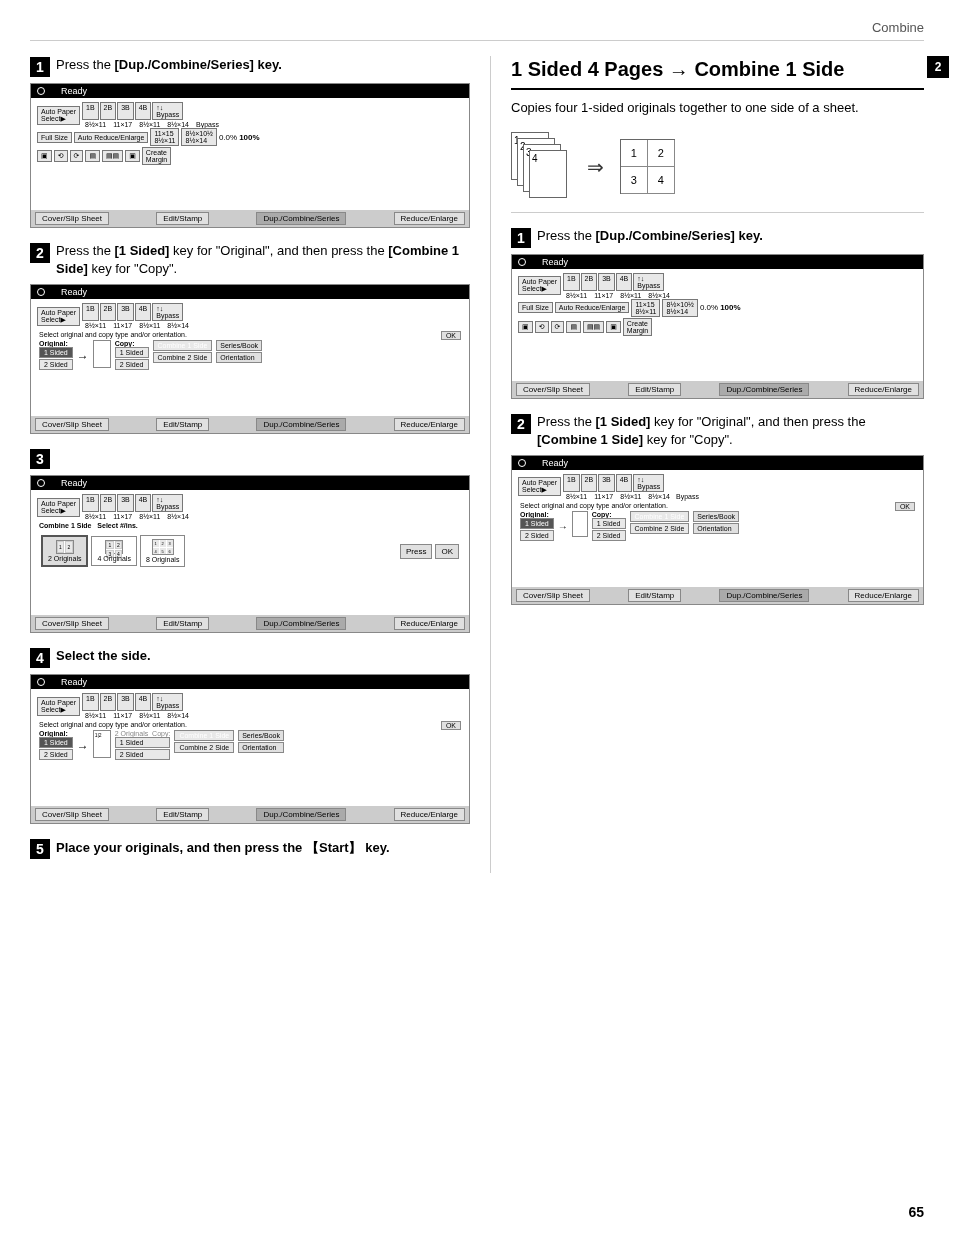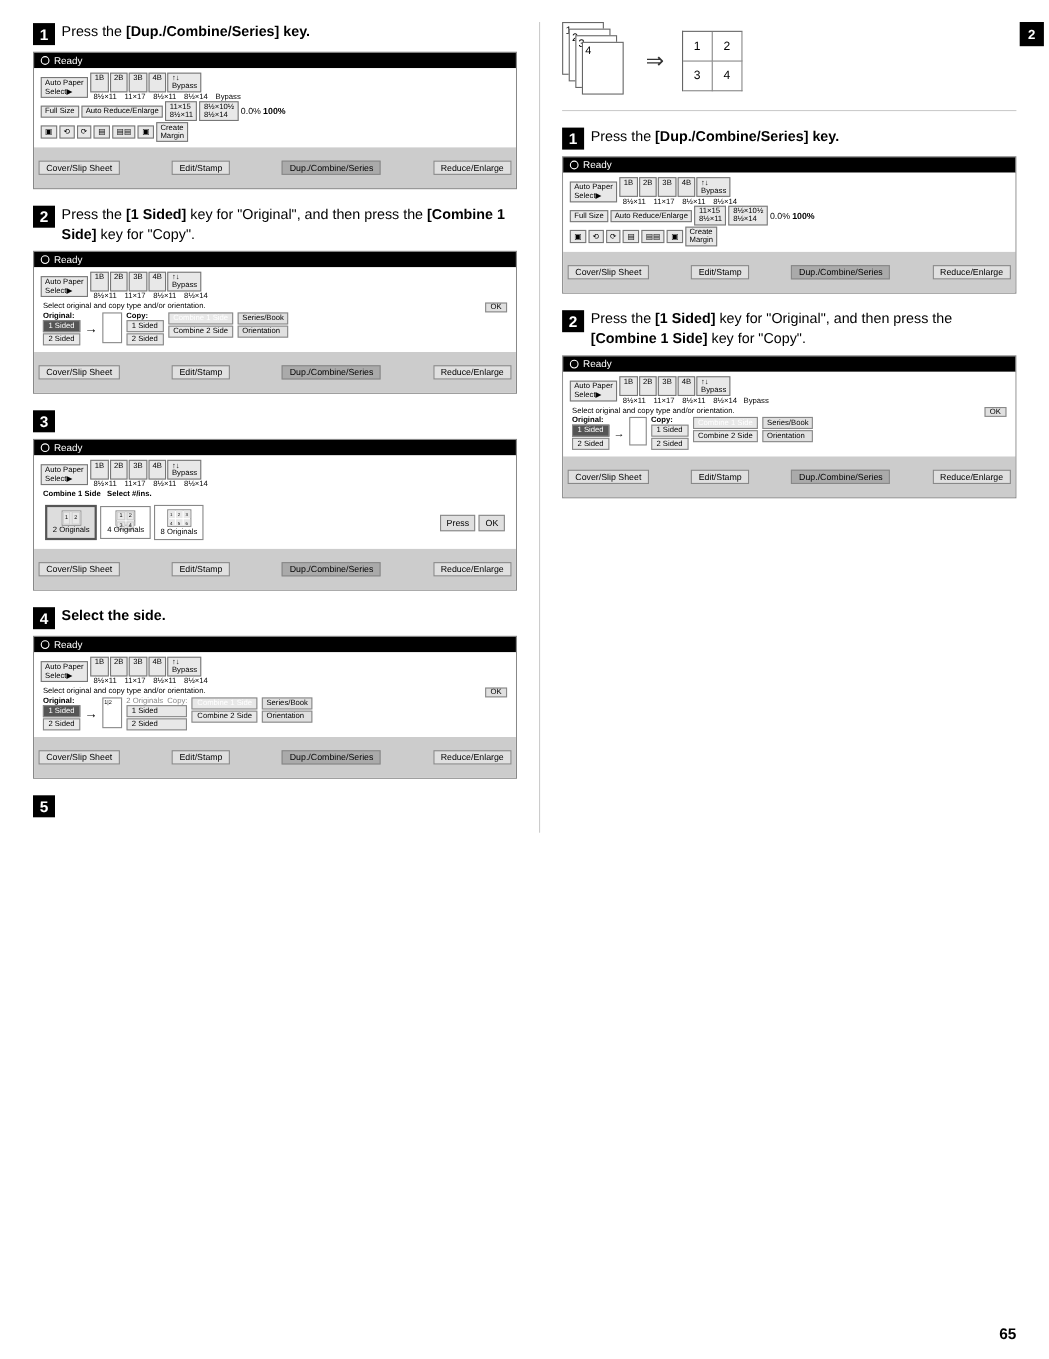--- a/index.html
+++ b/index.html
@@ -94,41 +94,42 @@
       font-size: 9px;
     }
 
     .screen-title-bar {
       background: #000;
       color: #fff;
       padding: 2px 6px;
       font-size: 9px;
       display: flex;
       align-items: center;
-      gap: 4px;
+      gap: 16px;
     }
 
     .screen-title-bar .ready-circle {
       width: 8px;
       height: 8px;
       border-radius: 50%;
       border: 1px solid #fff;
       display: inline-block;
     }
 
     .screen-content {
       padding: 4px 6px;
       background: #fff;
     }
 
     .screen-footer {
       display: flex;
       justify-content: space-between;
       background: #ccc;
-      padding: 12px 4px;
+      padding: 2px 4px;
+      margin-top: 40px;
     }
 
     .screen-footer-btn {
       font-size: 8px;
       border: 1px solid #888;
       background: #e0e0e0;
       padding: 1px 6px;
       cursor: pointer;
     }
 
@@ -276,20 +277,23 @@
     .step5-text {
       font-size: 13px;
       line-height: 1.5;
     }
   </style>
 </head>
 <body>
 
 <div class="page-container">
 
+  <div class="page-header">
+    <span class="page-header-title">Combine</span>
+  </div>
 
   <div class="two-col">
 
     <div class="left-col">
 
       <div class="step-block">
         <div class="step-header">
           <div class="step-number">1</div>
           <div class="step-text">
             Press the <strong>[Dup./Combine/Series] key.</strong>
@@ -554,32 +558,37 @@
             <span class="screen-footer-btn">Edit/Stamp</span>
             <span class="screen-footer-btn" style="background:#aaa;">Dup./Combine/Series</span>
             <span class="screen-footer-btn">Reduce/Enlarge</span>
           </div>
         </div>
       </div>
 
       <div class="step-block">
         <div class="step-header">
           <div class="step-number">5</div>
+          <div class="step-text step5-text">
+            <strong>Place your originals, and then press the 【Start】 key.</strong>
+          </div>
         </div>
       </div>
 
     </div>
 
     <div class="right-col">
 
       <div style="position:relative;">
         <div class="chapter-marker">2</div>
       </div>
 
-
+      <h1 class="section-title">1 Sided 4 Pages → Combine 1 Side</h1>
+
+      <p class="section-desc">Copies four 1-sided originals together to one side of a sheet.</p>
 
       <div class="diagram-area">
 
         <div style="position:relative;width:60px;height:70px;">
           <div style="position:absolute;top:0;left:0;width:38px;height:48px;border:1px solid #666;background:#fff;display:flex;align-items:flex-start;padding:2px;font-size:10px;">1</div>
           <div style="position:absolute;top:6px;left:6px;width:38px;height:48px;border:1px solid #666;background:#fff;display:flex;align-items:flex-start;padding:2px;font-size:10px;">2</div>
           <div style="position:absolute;top:12px;left:12px;width:38px;height:48px;border:1px solid #666;background:#fff;display:flex;align-items:flex-start;padding:2px;font-size:10px;">3</div>
           <div style="position:absolute;top:18px;left:18px;width:38px;height:48px;border:1px solid #666;background:#fff;display:flex;align-items:flex-start;padding:2px;font-size:10px;">4</div>
         </div>
 

